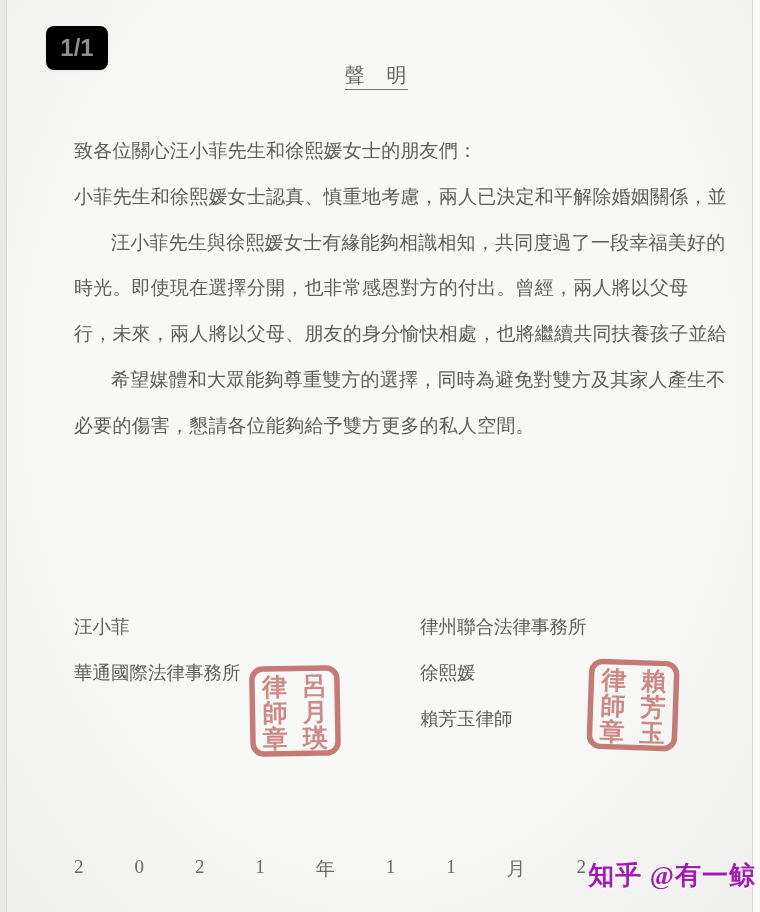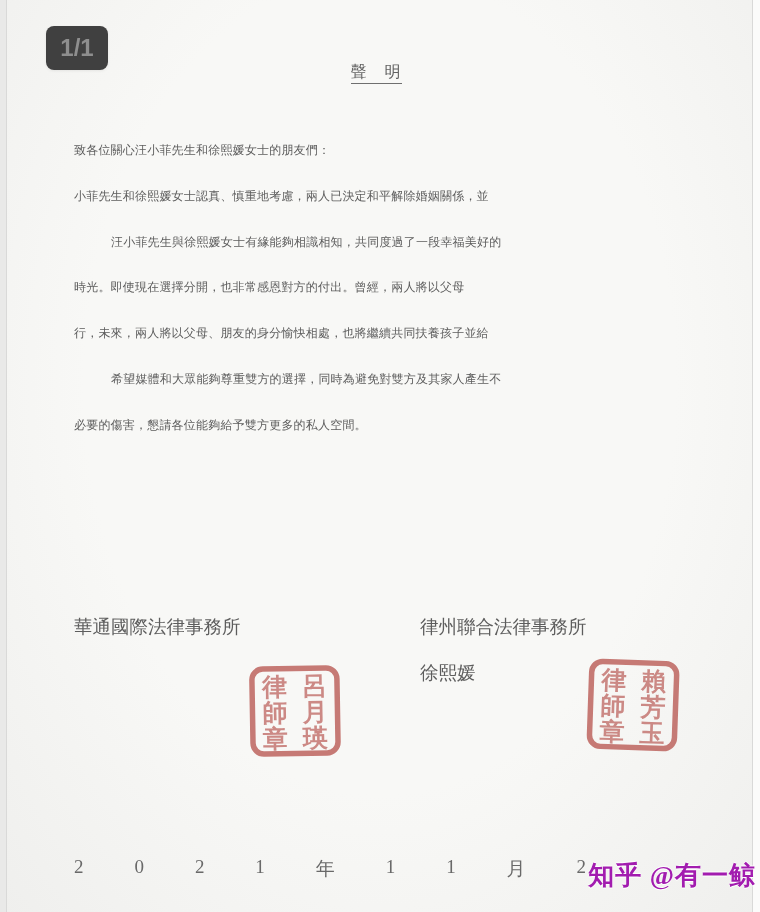--- a/index.html
+++ b/index.html
@@ -12,36 +12,36 @@
   .left-strip {
     position:absolute; left:0; top:0; width:6px; height:912px;
     background:#e9e9e8; border-right:1px solid #d9d9d8;
   }
   .right-gutter {
     position:absolute; left:752px; top:0; width:8px; height:912px;
     background:#fbfbfa; border-left:1px solid #d9d9d8;
   }
   .page-badge {
     position:absolute; left:46px; top:26px; width:62px; height:44px;
-    background:#404040; border-radius:8px;
+    background:#000000; border-radius:8px;
     box-shadow:0 1px 3px rgba(0,0,0,0.07);
     display:flex; align-items:center; justify-content:center;
     font-family:"Liberation Sans","DejaVu Sans",sans-serif;
     font-weight:bold; font-size:24px; color:#8e8e8e;
   }
   .doc-title {
     position:absolute; left:0; top:62px; width:752px; text-align:center;
-    font-size:16px; color:#626262; letter-spacing:1px;
+    font-size:20px; color:#626262; letter-spacing:1px;
   }
   .doc-title .underlined {
     border-bottom:1.5px solid #6f6f6f; padding-bottom:3px;
   }
   .doc-body {
     position:absolute; left:74px; top:128px; width:620px;
-    font-size:12px; line-height:45.8px; color:#5d5d5d;
+    font-size:19px; line-height:45.8px; color:#5d5d5d;
     white-space:nowrap; letter-spacing:0.2px;
   }
   .doc-body .line.indent { padding-left:37px; }
   .sig-block {
     position:absolute; top:616px; display:flex; flex-direction:column;
     font-size:18.5px; color:#5d5d5d;
   }
   .sig-block .sig-line { height:46px; line-height:22px; white-space:nowrap; }
   .sig-left  { left:74px; }
   .sig-right { left:420px; }
@@ -83,26 +83,28 @@
   <div class="line indent0">致各位關心汪小菲先生和徐熙媛女士的朋友們：</div>
   <div class="line">小菲先生和徐熙媛女士認真、慎重地考慮，兩人已決定和平解除婚姻關係，並</div>
   <div class="line indent">汪小菲先生與徐熙媛女士有緣能夠相識相知，共同度過了一段幸福美好的</div>
   <div class="line">時光。即使現在選擇分開，也非常感恩對方的付出。曾經，兩人將以父母</div>
   <div class="line">行，未來，兩人將以父母、朋友的身分愉快相處，也將繼續共同扶養孩子並給</div>
   <div class="line indent">希望媒體和大眾能夠尊重雙方的選擇，同時為避免對雙方及其家人產生不</div>
   <div class="line">必要的傷害，懇請各位能夠給予雙方更多的私人空間。</div>
 </div>
 
 <div class="sig-block sig-left">
+  <div class="sig-line">汪小菲</div>
   <div class="sig-line">華通國際法律事務所</div>
 </div>
 
 <div class="sig-block sig-right">
   <div class="sig-line">律州聯合法律事務所</div>
   <div class="sig-line">徐熙媛</div>
+  <div class="sig-line">賴芳玉律師</div>
 </div>
 
 <div class="seal seal-left">
   <svg width="94" height="94" viewBox="0 0 94 94">
     <rect x="4.5" y="4.5" width="85" height="85" rx="11" fill="none" stroke-width="5.5" stroke="#c2706b"></rect>
     <text x="67" y="31" fill="#c2706b">呂</text>
     <text x="67" y="57" fill="#c2706b">月</text>
     <text x="67" y="83" fill="#c2706b">瑛</text>
     <text x="27" y="31" fill="#c2706b">律</text>
     <text x="27" y="57" fill="#c2706b">師</text>

